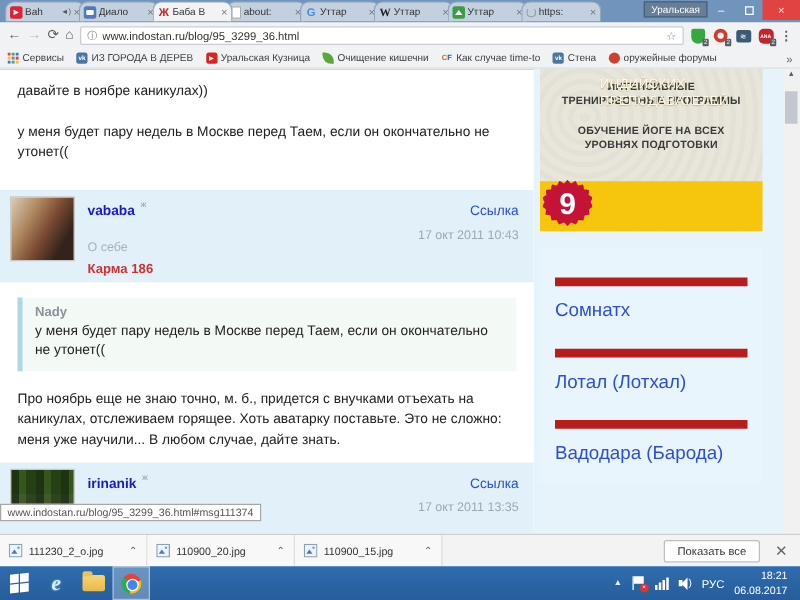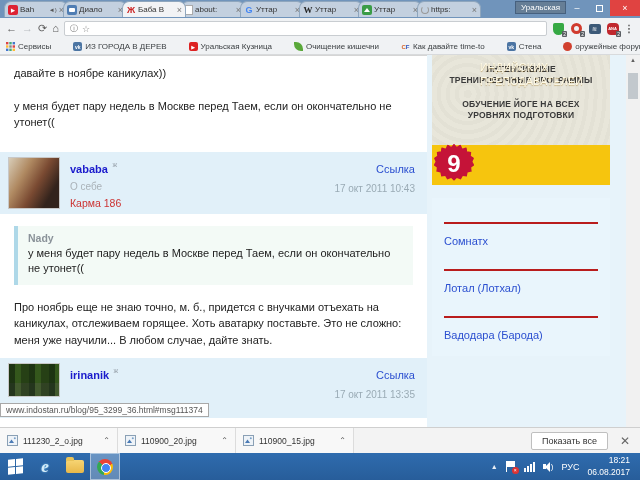--- a/index.html
+++ b/index.html
@@ -40,21 +40,21 @@
   #omnibox .star { color:#888; font-size:9px; }
   .ext { position:relative; width:13px; height:13px; display:inline-flex; align-items:center; justify-content:center; }
   .badge { position:absolute; bottom:-2px; right:-2px; background:#5a5e63; color:#fff; font-size:5px; padding:0 1px; line-height:6px; border-radius:1px; }
   .ext-shield { width:11px; height:12px; background:#35a843; border-radius:2px 2px 6px 6px; }
   .ext-ring { width:11px; height:11px; border:3px solid #d03b2e; border-radius:50%; }
   .ext-frigate { width:12px; height:10px; background:#3c5a78; border-radius:2px; color:#fff; font-size:6px; display:flex; align-items:center; justify-content:center; }
   .ext-stop { width:12px; height:12px; background:#c0272d; border-radius:4px; color:#fff; font-size:4px; display:flex; align-items:center; justify-content:center; font-weight:bold; }
   .menu-dots { color:#5a5a5a; font-size:10px; font-weight:bold; }
 
   
-  #bookmarks { position:absolute; top:39px; left:0; width:640px; height:16px; background:#f0f2f4; border-bottom:1px solid #d8dadc; display:flex; align-items:center; gap:16px; padding:0 6px; font-size:8px; color:#3c4043; white-space:nowrap; overflow:hidden; }
+  #bookmarks { position:absolute; top:39px; left:0; width:640px; height:16px; background:#f0f2f4; border-bottom:1px solid #d8dadc; display:flex; align-items:center; gap:4px; padding:0 6px; font-size:8px; color:#3c4043; white-space:nowrap; overflow:hidden; }
   .bm { display:inline-flex; align-items:center; gap:3px; margin-right:6px; }
   .bmi { width:9px; height:9px; flex:0 0 auto; display:inline-flex; align-items:center; justify-content:center; }
   .bmi-vk { background:#4c75a3; border-radius:2px; color:#fff; font-size:5px; font-weight:bold; }
   .bmi-yt { background:#d22; border-radius:2px; color:#fff; font-size:5px; }
   .bmi-leaf { background:#5aa83a; border-radius:0 7px 0 7px; }
   .bmi-cf { font-size:6px; font-weight:bold; color:#d4622a; }
   .bmi-cf b { color:#2a52be; }
   .bmi-gun { background:#d1402e; border-radius:50%; }
   .bm-overflow { margin-left:auto; color:#666; font-size:9px; }
 
@@ -63,22 +63,22 @@
   #main { position:absolute; left:0; top:0; width:427px; height:372px; background:#fff; border-top:1px solid #d5d5d5; overflow:hidden; }
   #main .intro { padding:10px 14px 4px; }
   #main .intro p { font-size:11px; color:#222; margin-bottom:17px; line-height:1.45; }
   .post-header { background:#e1f0f9; display:flex; padding:5px 8px; min-height:60px; }
   .avatar { width:52px; height:52px; flex:0 0 auto; margin-right:10px; border:1px solid #c8c8c8; }
   .avatar.vababa { background:linear-gradient(120deg,#d8cdb8 0%,#b08a62 30%,#7a4a32 55%,#33231c 80%); }
   .avatar.irinanik { height:34px; background:repeating-linear-gradient(90deg,#3c5232 0 6px,#6d8a50 6px 12px,#50663c 12px 20px), linear-gradient(180deg,#7aa05a 0 60%,#9aa593 60%); background-blend-mode:multiply; }
   .ph-info { flex:1; padding-top:2px; }
   .username { color:#1a1acc; font-weight:bold; font-size:11px; text-decoration:none; }
   .usr-flag { color:#9aa4ad; font-size:7px; vertical-align:super; }
-  .about { color:#aab2b8; font-size:10px; margin-top:4px; }
-  .karma { color:#cc3333; font-size:10.5px; margin-top:5px; }
+  .about { color:#aab2b8; font-size:10px; margin-top:16px; }
+  .karma { color:#cc3333; font-size:10.5px; margin-top:5px;font-weight:bold; }
   .ph-right { text-align:right; padding:2px 4px 0 0; }
   .permalink { color:#2b4fd0; font-size:11px; text-decoration:none; }
   .post-date { color:#9aabb5; font-size:10px; margin-top:6px; }
   .post-body { background:#fff; padding:8px 14px 10px; }
   .quote { background:#f3faf6; border-left:4px solid #aed8e8; padding:6px 10px 8px; margin:4px 0 14px; }
   .quote-author { color:#8a9299; font-weight:bold; font-size:10.5px; }
   .quote-text { font-size:11px; color:#222; line-height:1.4; margin-top:2px; }
   .reply-text { font-size:11px; color:#222; line-height:1.5; }
   #status-tip { position:absolute; left:0; top:348px; background:#fefefe; border:1px solid #a8a8a8; font-size:8.5px; color:#555; padding:1px 5px; z-index:6; white-space:nowrap; }
 
@@ -88,21 +88,21 @@
   .ad-line { font-weight:bold; font-size:8.5px; color:#3a3a3a; letter-spacing:0.2px; padding:0 14px; line-height:1.35; }
   .ad-line.first { padding-top:9px; }
   .ad-line.second { margin-top:12px; }
   #ad-strip { position:absolute; bottom:0; left:0; width:100%; height:40px; background:#f6c50e; }
   #ad-badge { position:absolute; left:2px; bottom:1px; width:40px; height:40px; background:#c51338; border-radius:50%; box-shadow:0 0 0 3px #c51338; clip-path:polygon(50% 0%,57% 7%,66% 2%,71% 11%,81% 9%,83% 19%,93% 20%,92% 30%,100% 35%,96% 44%,100% 53%,93% 59%,94% 69%,84% 71%,82% 81%,72% 80%,67% 89%,57% 85%,50% 92%,43% 85%,33% 89%,28% 80%,18% 81%,16% 71%,6% 69%,7% 59%,0% 53%,4% 44%,0% 35%,8% 30%,7% 20%,17% 19%,19% 9%,29% 11%,34% 2%,43% 7%); display:flex; align-items:center; justify-content:center; color:#fff; font-size:24px; font-weight:bold; z-index:2; }
   #ad-strip-text { position:absolute; left:48px; top:6px; text-align:left; color:#fffbe8; font-weight:normal; font-size:10.5px; line-height:1.3; text-shadow:0 1px 1px rgba(150,100,0,0.4); letter-spacing:0.3px; }
   #side-panel { margin-top:13px; background:#e9f5fc; padding:12px 12px 4px; }
   .panel-title { font-size:11.5px; font-weight:bold; line-height:1.35; }
   .panel-title .prefix { color:#e8820c; }
   .panel-title .rest { color:#1b3fa8; }
-  .side-link { display:block; border-top:2px solid #b91c1c; margin-top:11px; padding:11px 0; color:#2b4fd0; font-size:11px; text-decoration:none; }
+  .side-link { display:block; border-top:7px solid #b91c1c; margin-top:11px; padding:11px 0; color:#2b4fd0; font-size:15px; text-decoration:none; }
   .side-link.first { margin-top:12px; }
 
   
   #scrollbar { position:absolute; right:0; top:0; width:14px; height:372px; background:#f1f1f1; }
   #scroll-up { width:14px; height:10px; color:#606060; font-size:6px; text-align:center; line-height:10px; }
   #scroll-thumb { position:absolute; top:18px; left:2px; width:10px; height:26px; background:#c2c8cd; }
 
   
   #downloads { position:absolute; top:427px; left:0; width:640px; height:26px; background:#f3f3f3; border-top:1px solid #cfcfcf; display:flex; align-items:center; }
   .dl-item { height:100%; width:118px; border-right:1px solid #dcdcdc; display:flex; align-items:center; gap:5px; padding:0 7px; background:#f8f8f8; }
@@ -198,20 +198,21 @@
   </div>
 </div>
 
 <div id="toolbar">
   <span class="navbtn">←</span>
   <span class="navbtn disabled">→</span>
   <span class="navbtn">⟳</span>
   <span class="navbtn">⌂</span>
   <div id="omnibox">
     <span class="info">ⓘ</span>
+    <span class="url">www.indostan.ru/blog/95_3299_36.html</span>
     <span class="star">☆</span>
   </div>
   <span class="ext">
       <span class="ext-shield"></span>
       <span class="badge">2</span>
     </span>
   <span class="ext">
       <span class="ext-ring"></span>
       <span class="badge">2</span>
     </span>
@@ -247,21 +248,21 @@
   <span class="bm">
     <span class="bmi bmi-yt">▶</span>
     <span>Уральская Кузница</span>
   </span>
   <span class="bm">
     <span class="bmi bmi-leaf"></span>
     <span>Очищение кишечни</span>
   </span>
   <span class="bm">
     <span class="bmi bmi-cf">C<b>F</b></span>
-    <span>Как давайте time-to</span>
+    <span>Как случае time-to</span>
   </span>
   <span class="bm">
     <span class="bmi bmi-vk">vk</span>
     <span>Стена</span>
   </span>
   <span class="bm">
     <span class="bmi bmi-gun"></span>
     <span>оружейные форумы</span>
   </span>
   <span class="bm-overflow">»</span>

